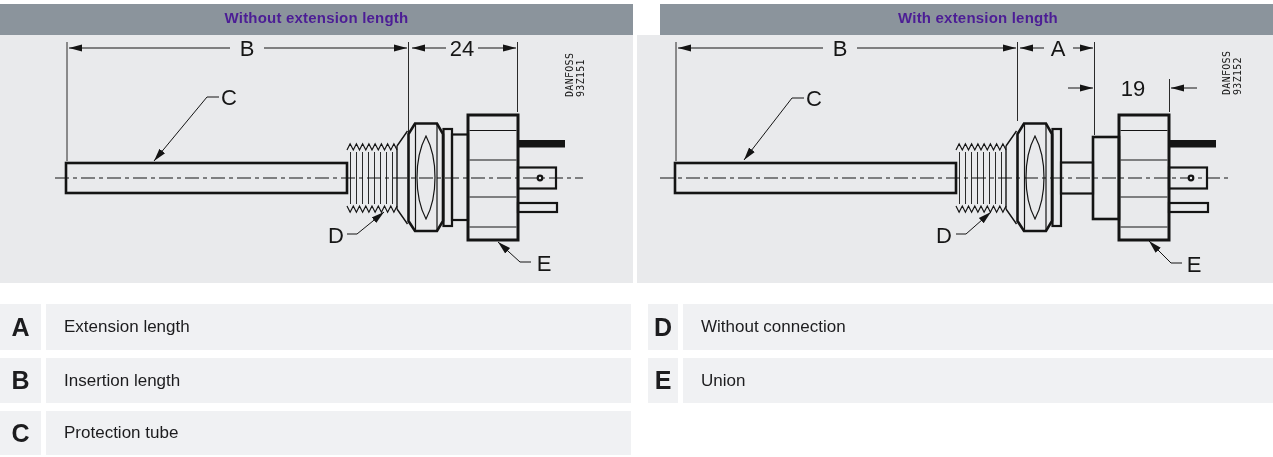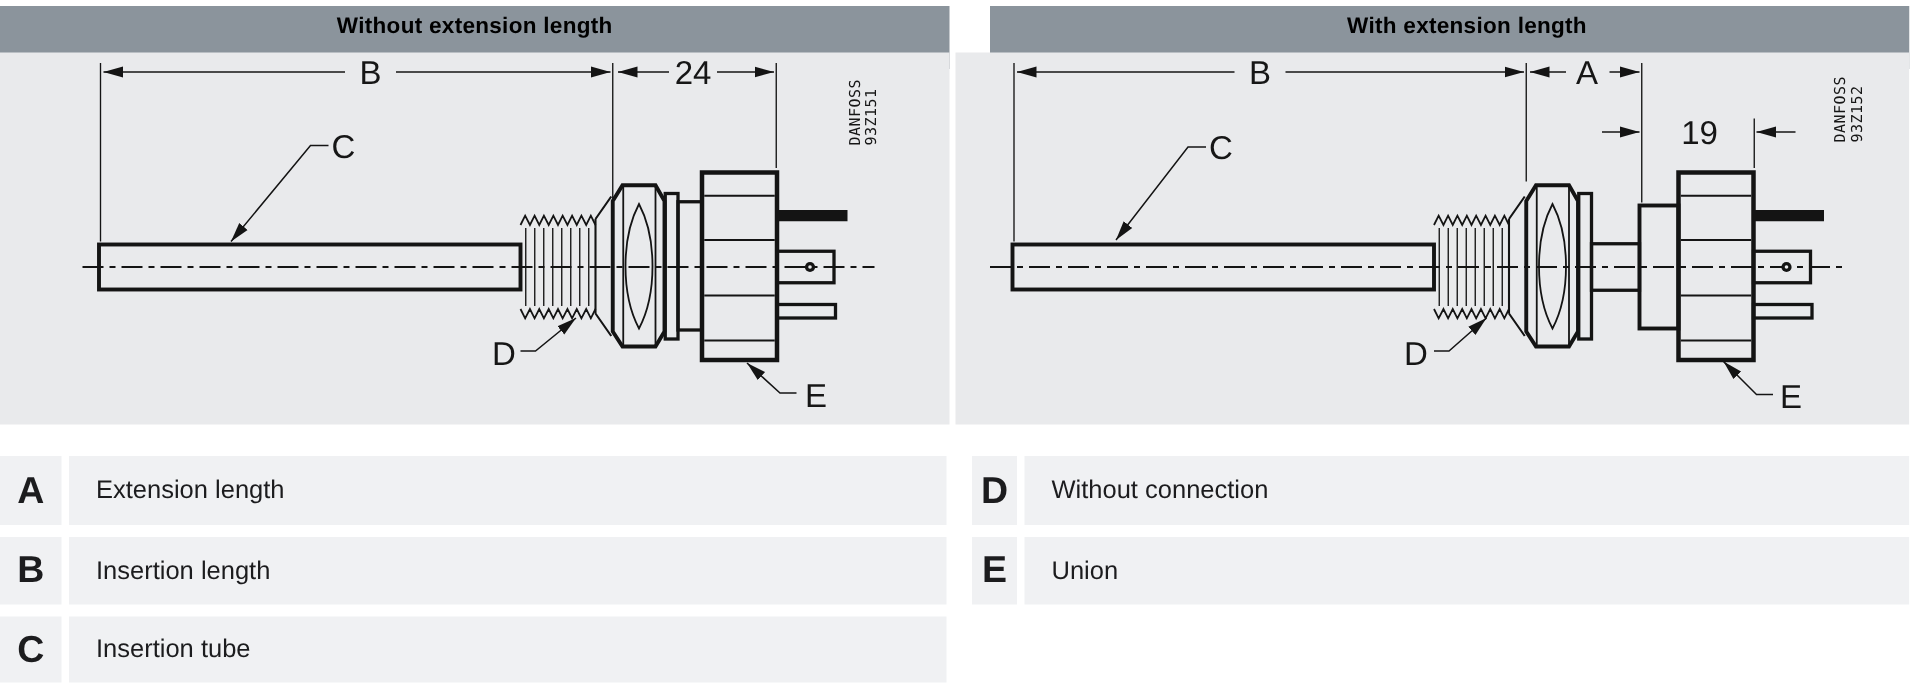--- a/index.html
+++ b/index.html
@@ -2,21 +2,21 @@
 <html><head>
 <meta charset="utf-8">
 <style>
   html,body{margin:0;padding:0;background:#ffffff;}
   .stage{
     position:relative;width:1273px;height:457px;background:#ffffff;
     font-family:"Liberation Sans",sans-serif;overflow:hidden;
   }
   .panel-header{
     position:absolute;top:4px;height:42px;background:#8b949c;
-    color:#000000;font-size:15px;font-weight:bold;text-align:center;
+    color:#4c1d95;font-size:15px;font-weight:bold;text-align:center;
     line-height:27px;letter-spacing:.2px;
   }
   .panel-header.left{left:0;width:633px;}
   .panel-header.right{left:637px;width:636px;margin-left:23px;}
   .panel{
     position:absolute;top:35px;height:248px;background:#e9eaec;
   }
   .panel.left{left:0;width:633px;}
   .panel.right{left:637px;width:636px;}
   svg.overlay{position:absolute;left:0;top:0;width:1273px;height:457px;}
@@ -216,21 +216,21 @@
   <div class="legend-row col-l" style="left:0;top:304px;height:46px;width:631px;">
     <div class="legend-key">A</div>
     <div class="legend-label">Extension length</div>
   </div>
   <div class="legend-row col-l" style="left:0;top:358px;height:45px;width:631px;">
     <div class="legend-key">B</div>
     <div class="legend-label">Insertion length</div>
   </div>
   <div class="legend-row col-l" style="left:0;top:411px;height:44px;width:631px;">
     <div class="legend-key">C</div>
-    <div class="legend-label">Insertion tube</div>
+    <div class="legend-label">Protection tube</div>
   </div>
 
   <div class="legend-row col-r" style="left:648px;top:304px;height:46px;width:625px;">
     <div class="legend-key">D</div>
     <div class="legend-label">Without connection</div>
   </div>
   <div class="legend-row col-r" style="left:648px;top:358px;height:45px;width:625px;">
     <div class="legend-key">E</div>
     <div class="legend-label">Union</div>
   </div>

